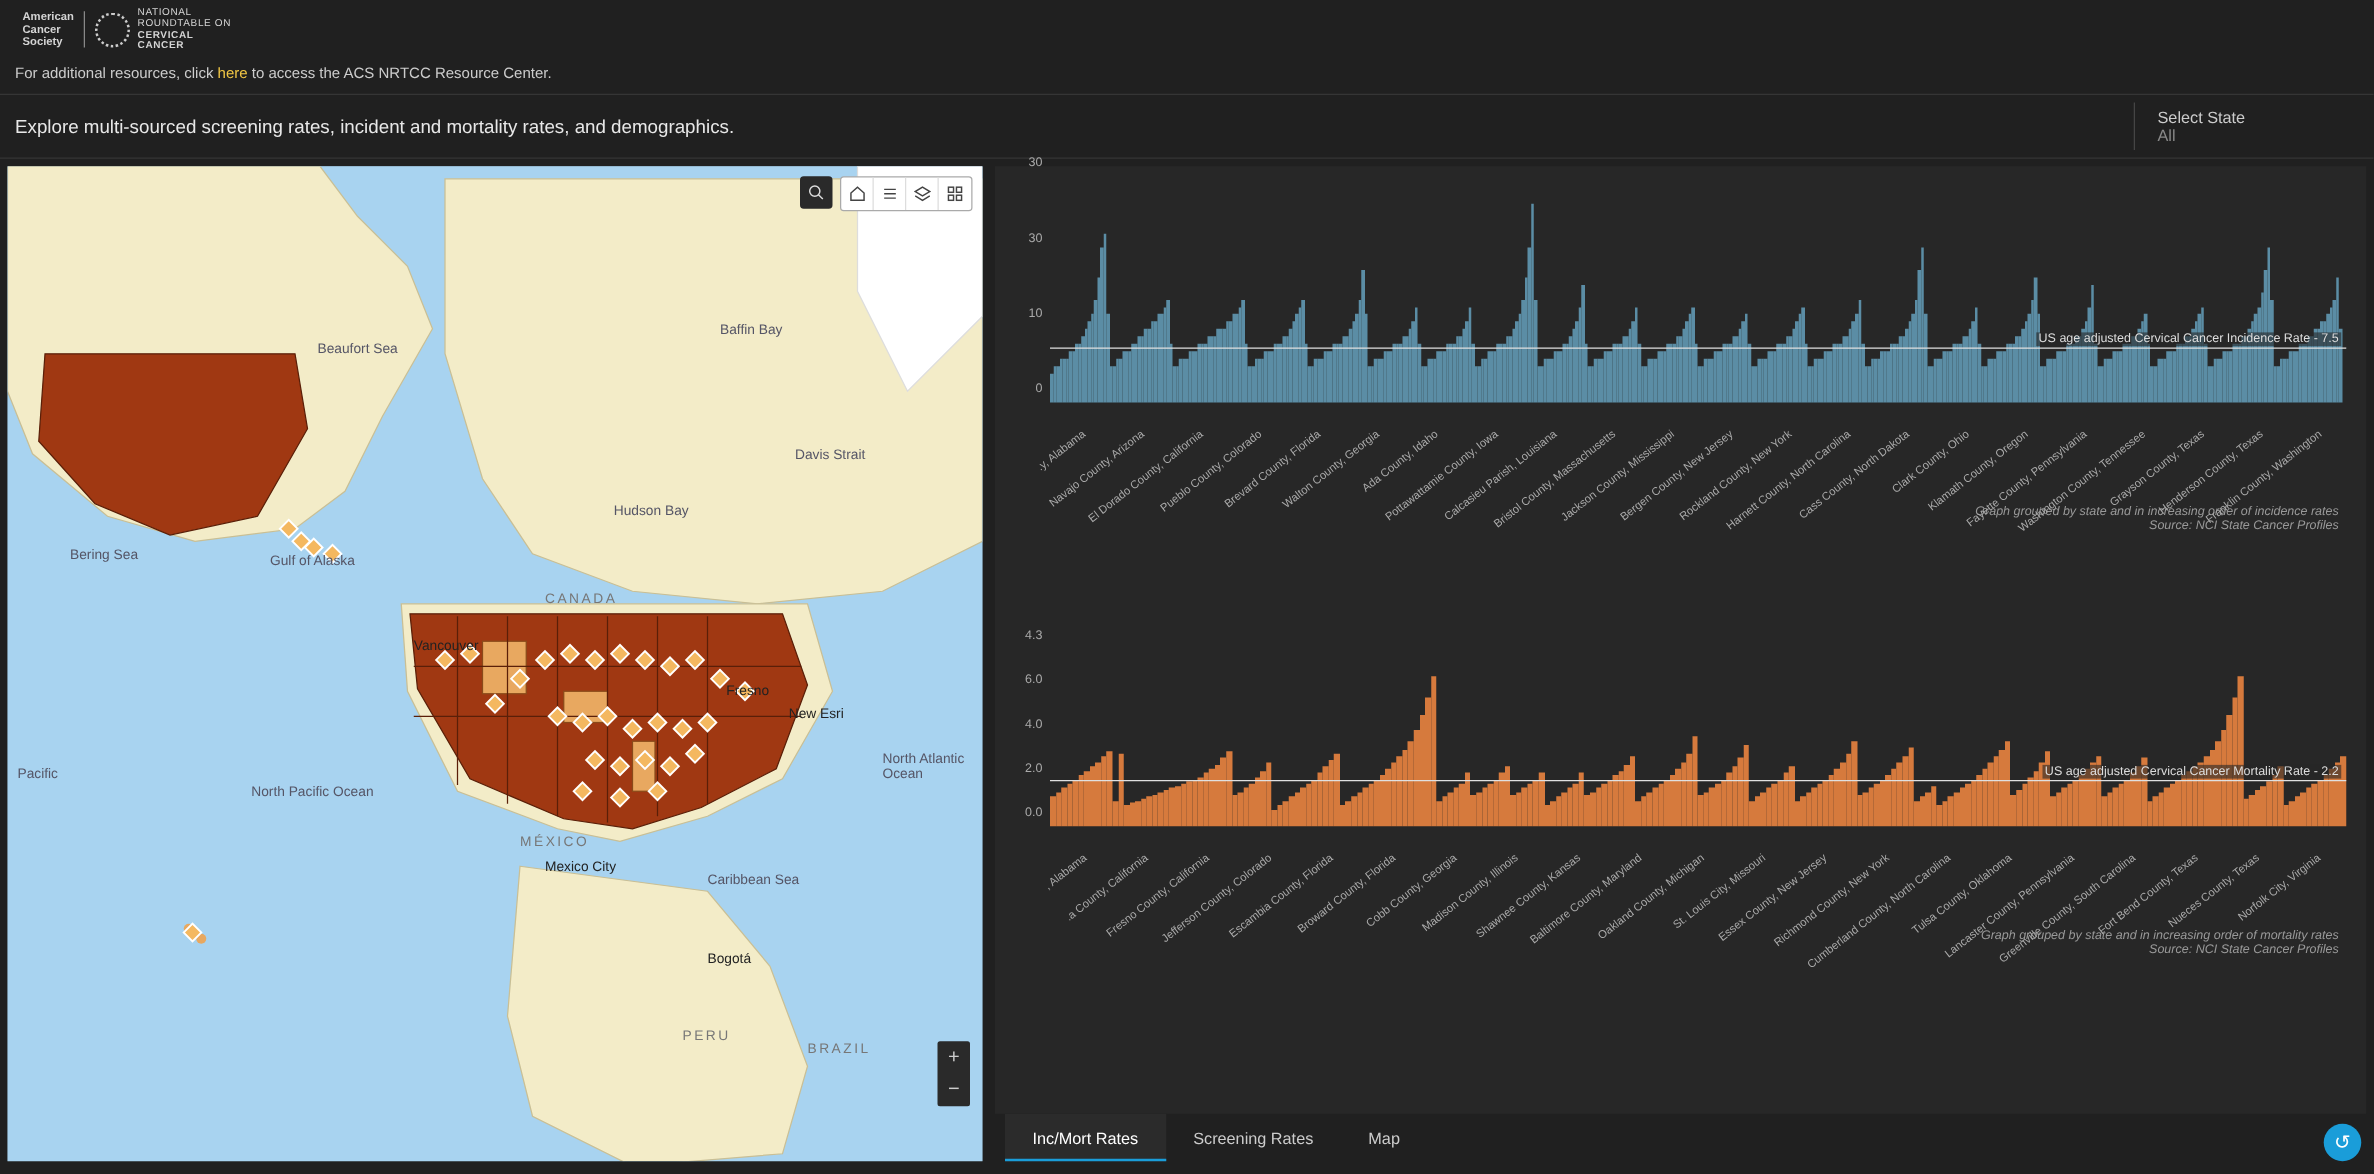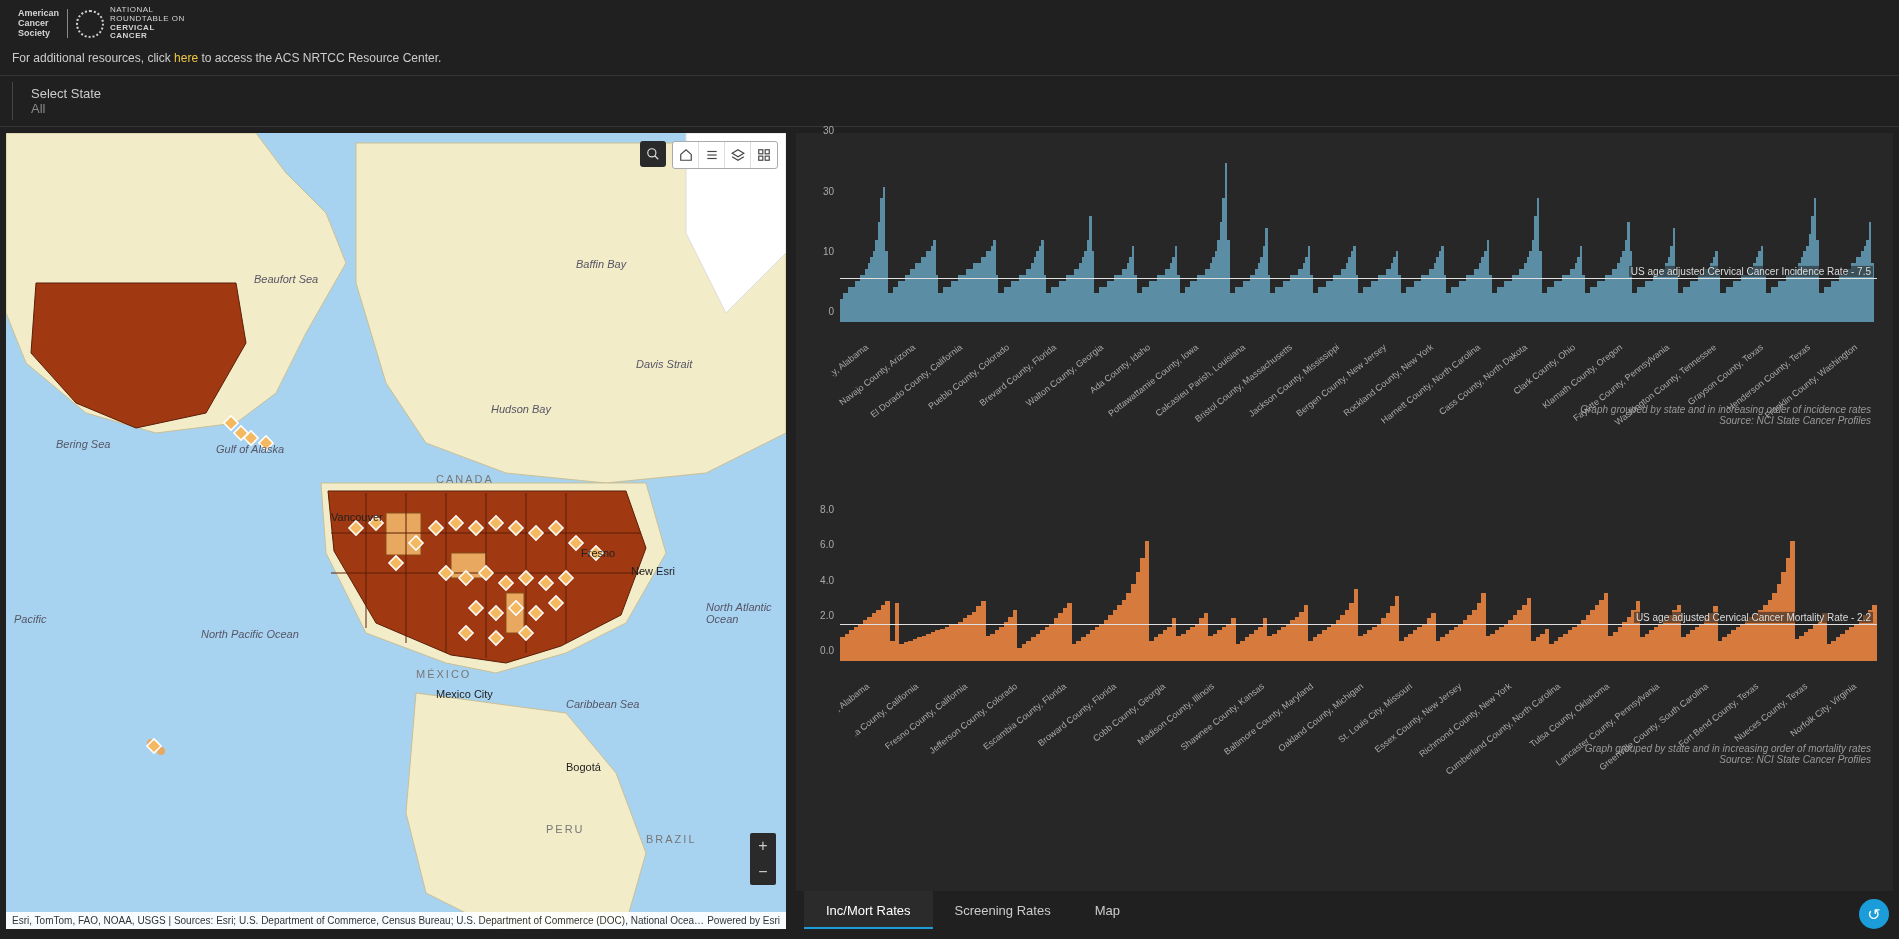--- a/index.html
+++ b/index.html
@@ -43,21 +43,21 @@
 .ref-line { position:absolute; left:0; right:0; height:1px; background:#e0e0e0; }
 .ref-label { position:absolute; right:4px; font-size:10px; color:#ddd; transform:translateY(-110%); background:rgba(39,39,39,0.6); padding:0 2px; }
 .x-labels { position:absolute; left:32px; right:4px; top:100%; height:78px; }
 .x-labels span { position:absolute; font-size:9px; color:#aaa; transform-origin:left top; transform:rotate(-38deg) translateX(-100%); white-space:nowrap; top:6px; }
 .chart-foot { text-align:right; font-size:10px; color:#999; font-style:italic; padding:68px 10px 4px 0; }
 .chart-foot .src { display:block; font-style:italic; }
 .tabs { display:flex; gap:0; background:#202020; height:38px; padding-left:8px; }
 .tab { padding:10px 22px; font-size:13px; color:#ccc; cursor:pointer; border-top:2px solid transparent; }
 .tab.active { border-bottom:2px solid #1a9dd9; color:#fff; background:#2b2b2b; }
 .reset-btn { position:absolute; right:10px; bottom:10px; width:30px; height:30px; border-radius:50%; background:#1a9dd9; display:flex; align-items:center; justify-content:center; color:#fff; font-size:16px; cursor:pointer; }
-.map-label { position:absolute; font-size:11px; color:#556; font-style:italic; pointer-events:none; }
+.map-label { position:absolute; font-size:11px; color:#556; pointer-events:none; }
 </style>
 </head>
 <body>
 
 <div class="header">
   <div class="logo-acs">
     <span>American</span>
     <span>Cancer</span>
     <span>Society</span>
   </div>
@@ -68,20 +68,21 @@
       <div>ROUNDTABLE ON</div>
       <div style="font-weight:bold">CERVICAL</div>
       <div style="font-weight:bold">CANCER</div>
     </div>
   </div>
 </div>
 <div class="subheader">
   <span>For additional resources, click </span><a href="#">here</a><span> to access the ACS NRTCC Resource Center.</span>
 </div>
 <div class="row2">
+  <div class="explore">Explore multi-sourced screening rates, incident and mortality rates, and demographics.</div>
   <div class="select-state">
     <div class="lbl">Select State</div>
     <div class="val">All</div>
   </div>
 </div>
 
 <div class="main">
   <div class="map-panel">
     <svg class="map-svg">
       <rect width="100%" height="100%" fill="#a8d3f0"></rect>
@@ -202,24 +203,20 @@
               <rect x="3" y="14" width="7" height="7"></rect>
               <rect x="14" y="14" width="7" height="7"></rect>
             </svg>
           </div>
       </div>
     </div>
     <div class="zoom">
       <div>+</div>
       <div>−</div>
     </div>
-    <div class="attrib">
-      <span>Esri, TomTom, FAO, NOAA, USGS | Sources: Esri; U.S. Department of Commerce, Census Bureau; U.S. Department of Commerce (DOC), National Ocea…</span>
-      <span>Powered by Esri</span>
-    </div>
   </div>
 
   <div class="charts">
     <div class="chart-block">
       <div class="chart-area">
         <div class="y-axis" id="yaxis0">
             <div class="y-tick" style="bottom: 0%;">0</div>
             <div class="y-tick" style="bottom: 33.3333%;">10</div>
             <div class="y-tick" style="bottom: 66.6667%;">30</div>
             <div class="y-tick" style="bottom: 100%;">30</div>
@@ -671,21 +668,21 @@
         <span class="src">Source: NCI State Cancer Profiles</span>
       </div>
     </div>
     <div class="chart-block">
       <div class="chart-area short">
         <div class="y-axis" id="yaxis1">
             <div class="y-tick" style="bottom: 0%;">0.0</div>
             <div class="y-tick" style="bottom: 25%;">2.0</div>
             <div class="y-tick" style="bottom: 50%;">4.0</div>
             <div class="y-tick" style="bottom: 75%;">6.0</div>
-            <div class="y-tick" style="bottom: 100%;">8.0</div>
+            <div class="y-tick" style="bottom: 100%;">4.3</div>
           </div>
         <div class="plot">
           <div class="bars orange" id="bars1">
               <div class="b" style="height: 17.5%;"></div>
               <div class="b" style="height: 20%;"></div>
               <div class="b" style="height: 22.5%;"></div>
               <div class="b" style="height: 25%;"></div>
               <div class="b" style="height: 27.5%;"></div>
               <div class="b" style="height: 30%;"></div>
               <div class="b" style="height: 32.5%;"></div>

